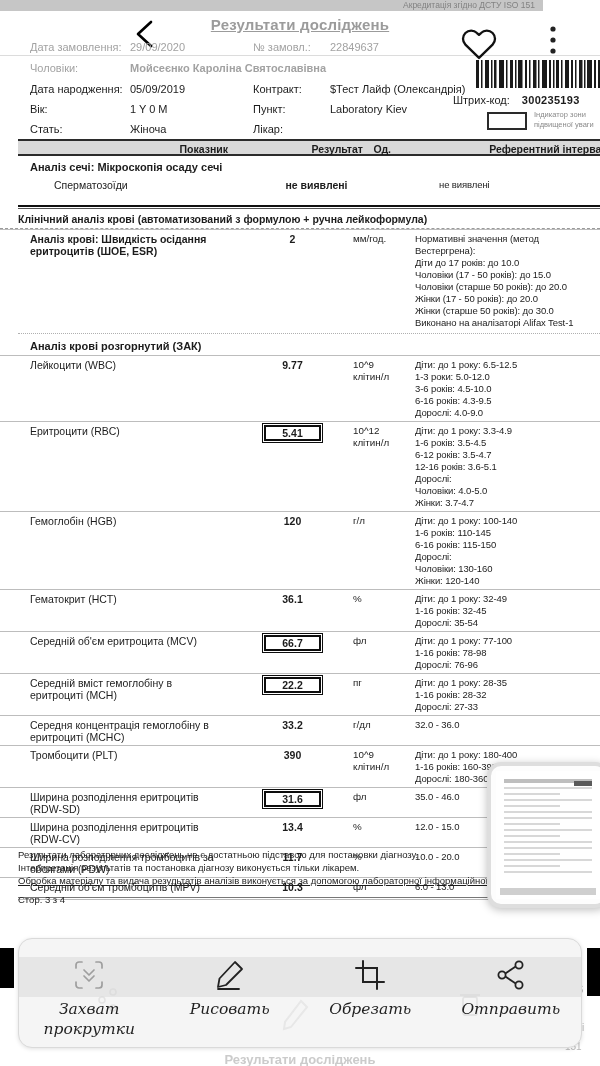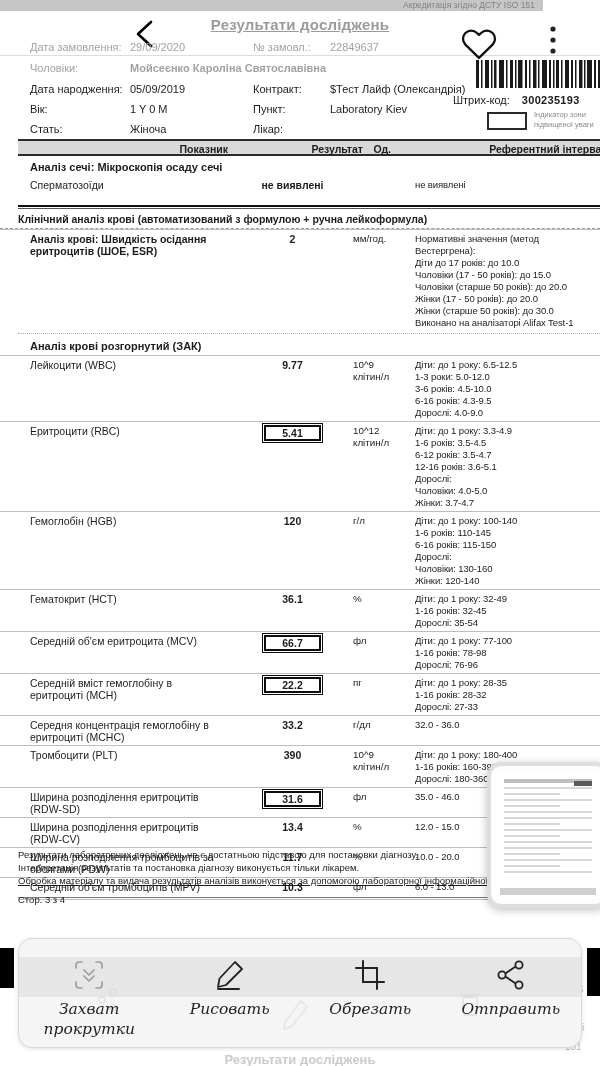--- a/index.html
+++ b/index.html
@@ -48,21 +48,21 @@
 
   .sect { font-weight:bold; font-size:11px; padding:5px 0 3px 30px; }
   .sect-major { font-weight:bold; font-size:10.5px; padding:4px 0 3px 18px;
                 border-bottom:1px dashed #9a9a9a; }
   .rule-heavy { height:4px; border-top:2px solid #111; border-bottom:1px solid #555; margin:3px 0 0 18px; }
   .rule-dotted { height:2px; border-bottom:1px dotted #b0b0b0; margin:1px 0 1px 18px; }
   .rule-end { height:3px; border-top:1px solid #777; border-bottom:1px solid #bbb; margin-top:2px; margin-left:18px; }
 
   .lab-row { display:grid; grid-template-columns:30px 210px 105px 8px 55px 7px 1fr;
              padding:3px 2px 2px 0; border-top:1px solid #bdbdbd; }
-  .lab-row.first { border-top:none; }
+  .lab-row.first { border-top:none;padding-left:24px; }
   .c-name { grid-column:2; font-size:10.5px; line-height:12px; white-space:pre-line; }
   .c-name.bold { font-weight:bold; }
   .c-res { grid-column:3; font-size:10.5px; font-weight:bold; text-align:center; align-self:start; line-height:12px; }
   .c-res .boxed { display:inline-block; border:2px solid #0d0d0d; outline:1px solid #0d0d0d;
                   outline-offset:1px; padding:0 16px; background:#fff; }
   .c-unit { grid-column:5; font-size:9.8px; line-height:12px; white-space:pre-line; }
   .c-ref { grid-column:7; font-size:9.5px; line-height:12px; white-space:pre-line;
            letter-spacing:-0.1px; padding-right:2px; }
   .tall { min-height:26px; }
 

